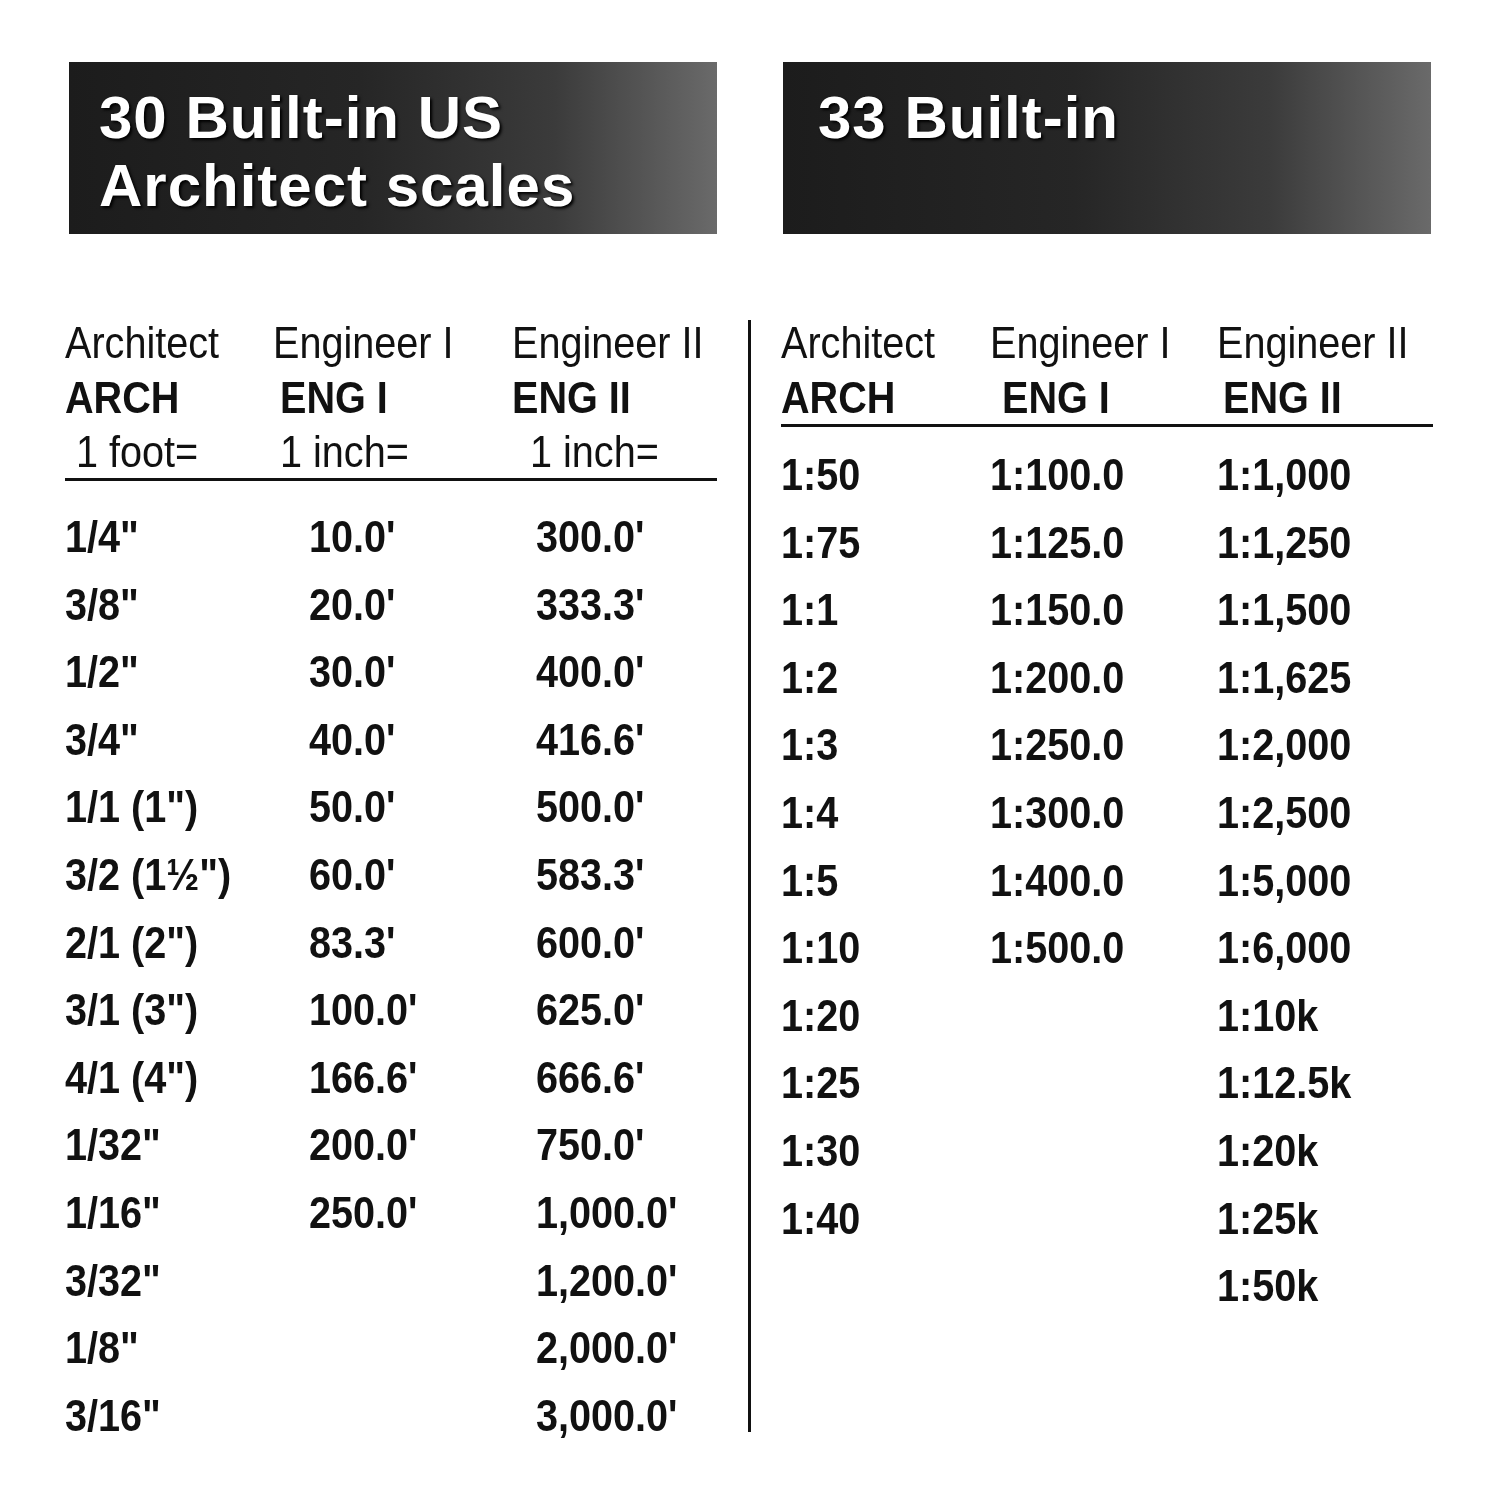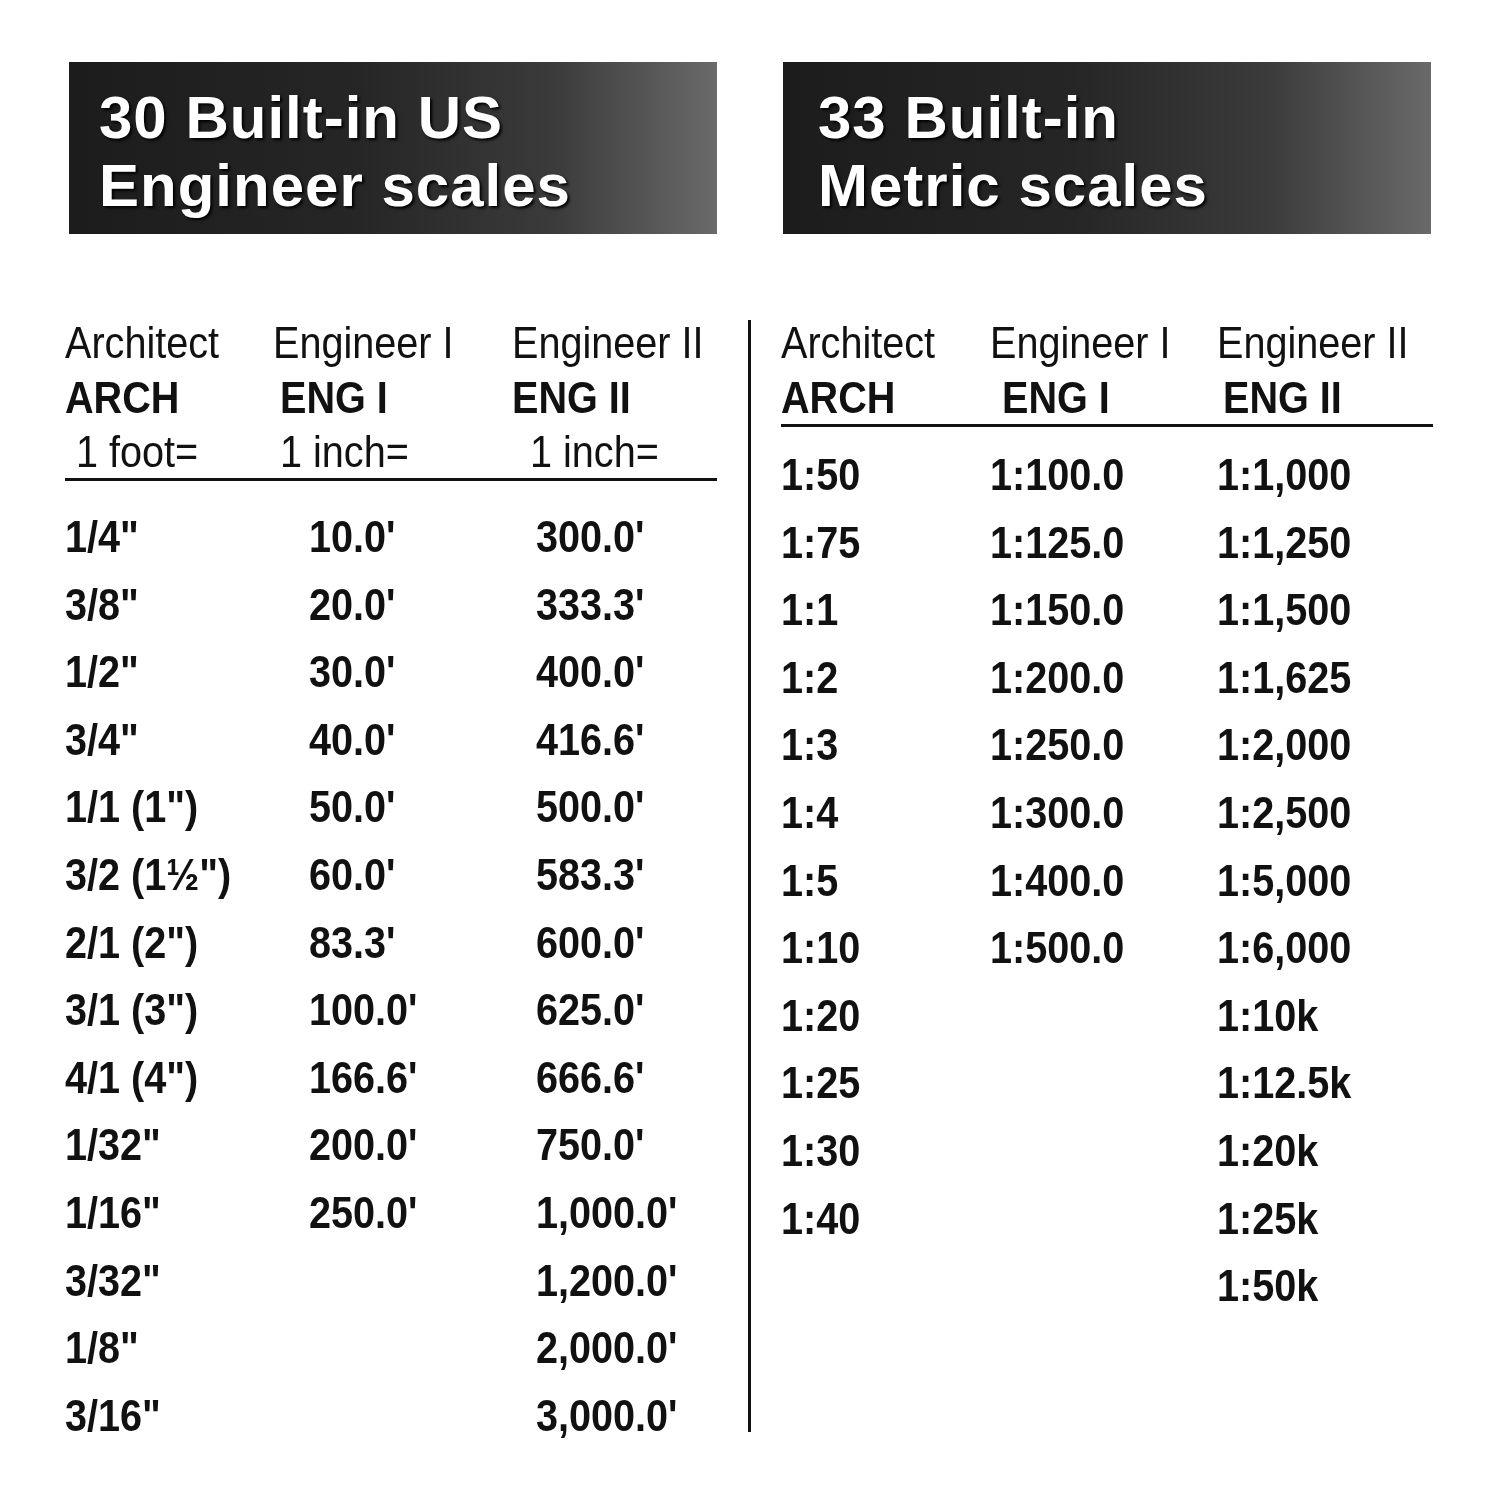--- a/index.html
+++ b/index.html
@@ -19,25 +19,24 @@
   .rule { position:absolute; height:3px; background:#111; }
   .vdivider { position:absolute; left:748px; top:320px; width:3px; height:1112px; background:#111; }
   .cell { position:absolute; font-size:44px; font-weight:bold; white-space:nowrap;
           transform:scaleX(0.9); transform-origin:left; }
 </style>
 </head>
 <body>
 
 <div class="banner" id="banner-us">
   <div class="line">30 Built-in US</div>
-  <div class="line">Engineer scales</div>
+  <div class="line">Architect scales</div>
 </div>
 <div class="banner" id="banner-metric">
   <div class="line">33 Built-in</div>
-  <div class="line">Metric scales</div>
 </div>
 
 <div class="hdr title" style="left:65px">Architect</div>
 <div class="hdr title" style="left:273px">Engineer I</div>
 <div class="hdr title" style="left:512px">Engineer II</div>
 <div class="hdr abbr" style="left:65px">ARCH</div>
 <div class="hdr abbr" style="left:280px">ENG I</div>
 <div class="hdr abbr" style="left:512px">ENG II</div>
 <div class="hdr unit" style="left:76px">1 foot=</div>
 <div class="hdr unit" style="left:280px">1 inch=</div>

